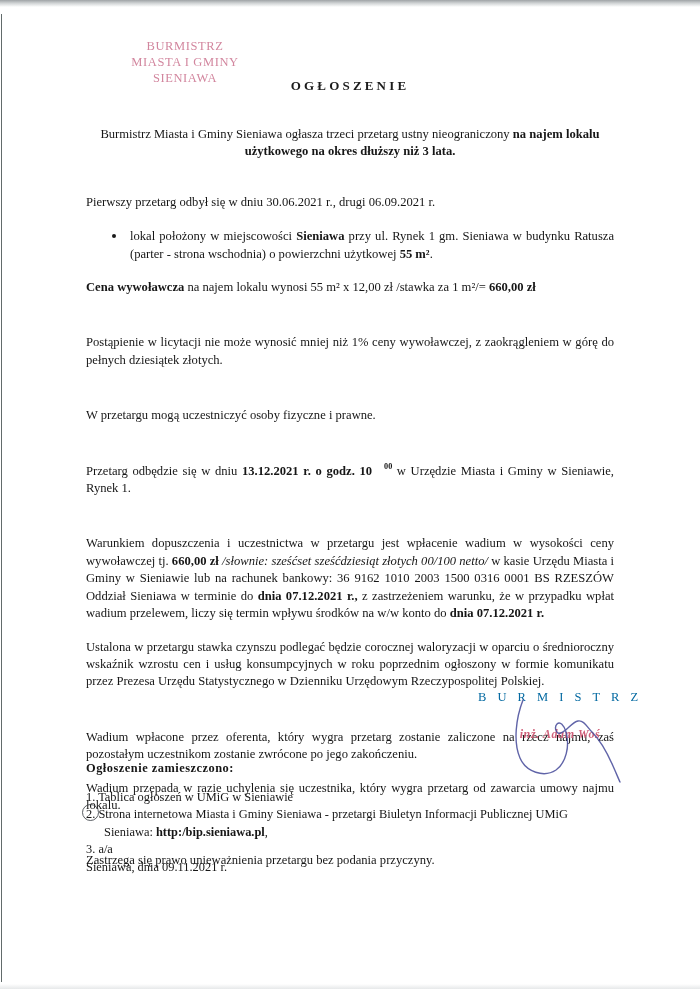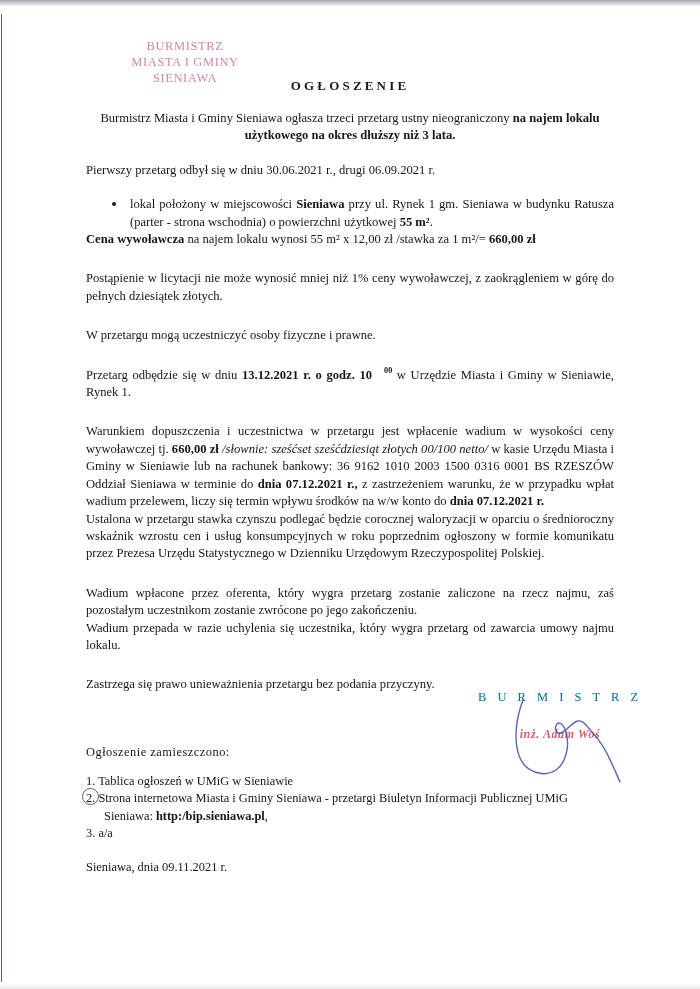--- a/index.html
+++ b/index.html
@@ -85,21 +85,21 @@
     left: 86px;
     top: 110px;
     width: 528px;
     font-size: 12.6px;
     line-height: 17.4px;
     color: #161616;
     text-align: justify;
     text-justify: inter-word;
   }
 
-  p.para { margin: 0 0 0 0; }
+  p.para { margin: 16px 0 0 0; }
   .gap-sm { height: 11px; }
   .gap-md { height: 17px; }
   .gap-lg { height: 22px; }
 
   .center { text-align: center; }
   .left { text-align: left; }
   b, .b { font-weight: bold; }
   i, .i { font-style: italic; }
   sup { font-size: .65em; vertical-align: super; line-height: 0; padding-left: 12px; }
 
@@ -175,21 +175,21 @@
     border-radius: 50%;
     opacity: .8;
   }
   .date-line {
     position: absolute;
     left: 86px;
     top: 860px;
     font-size: 12.4px;
     color: #161616;
   }
-  .spaced { letter-spacing: .5px; }
+  .spaced { letter-spacing: .5px; font-weight: bold; }
 </style>
 </head>
 <body>
 
 <div id="page">
 
   <div class="scan-top-shadow"></div>
   <div class="scan-left-line"></div>
   <div class="scan-bottom-shadow"></div>
 

